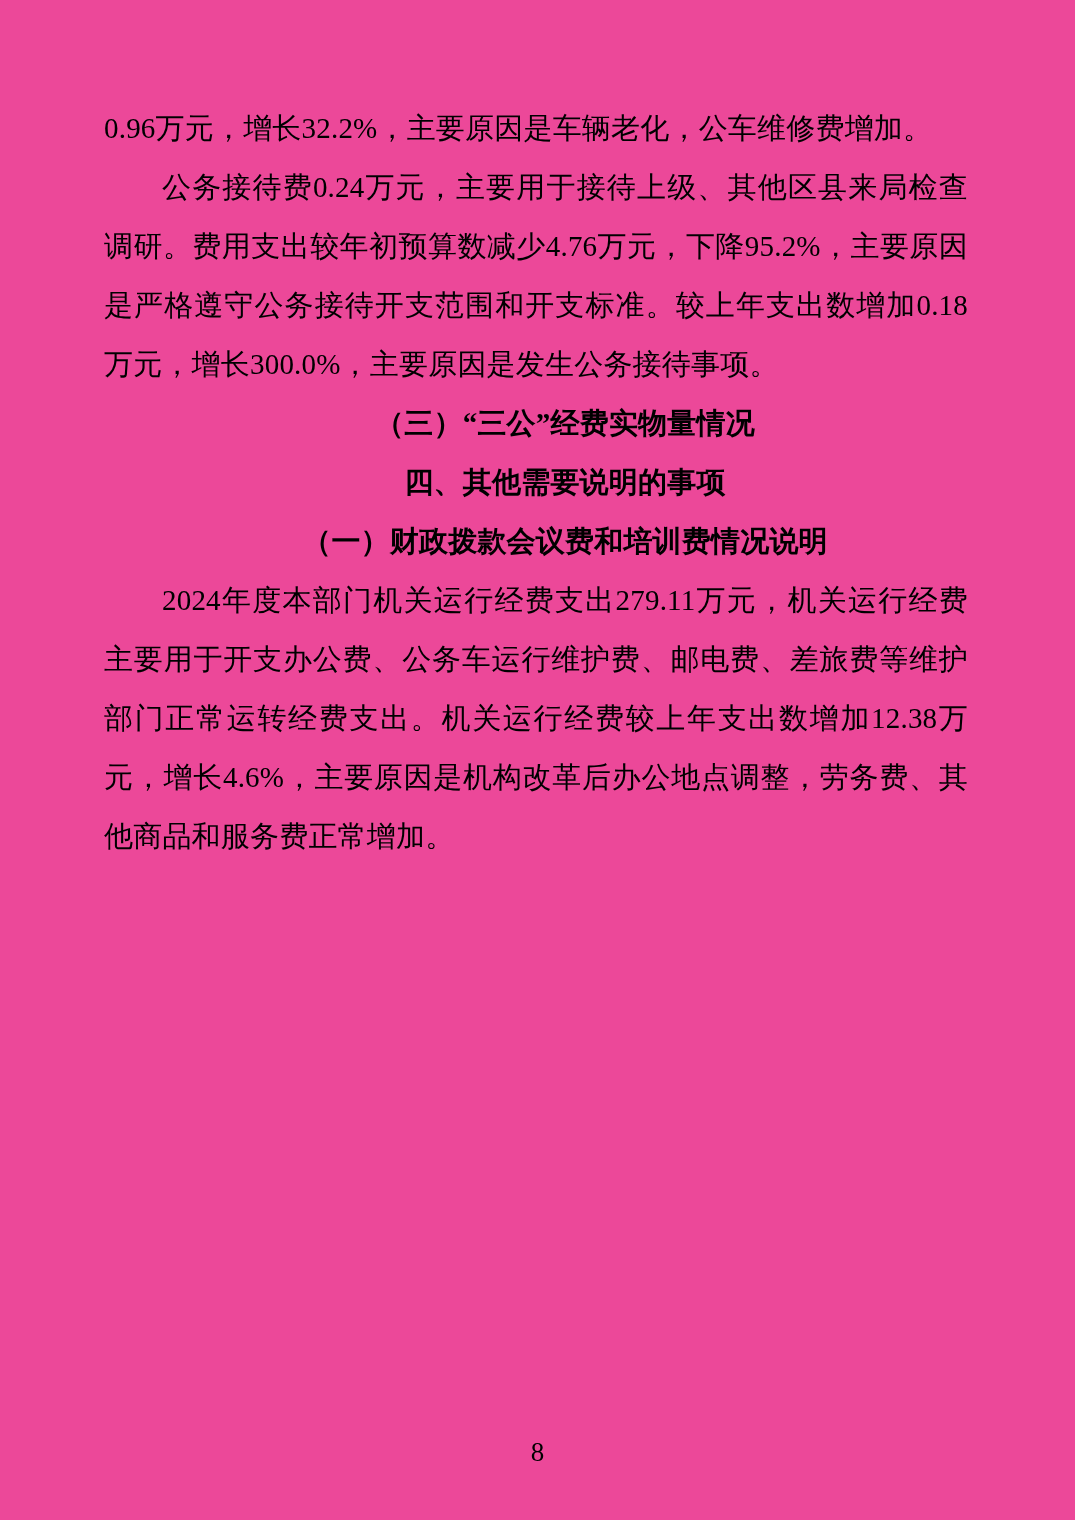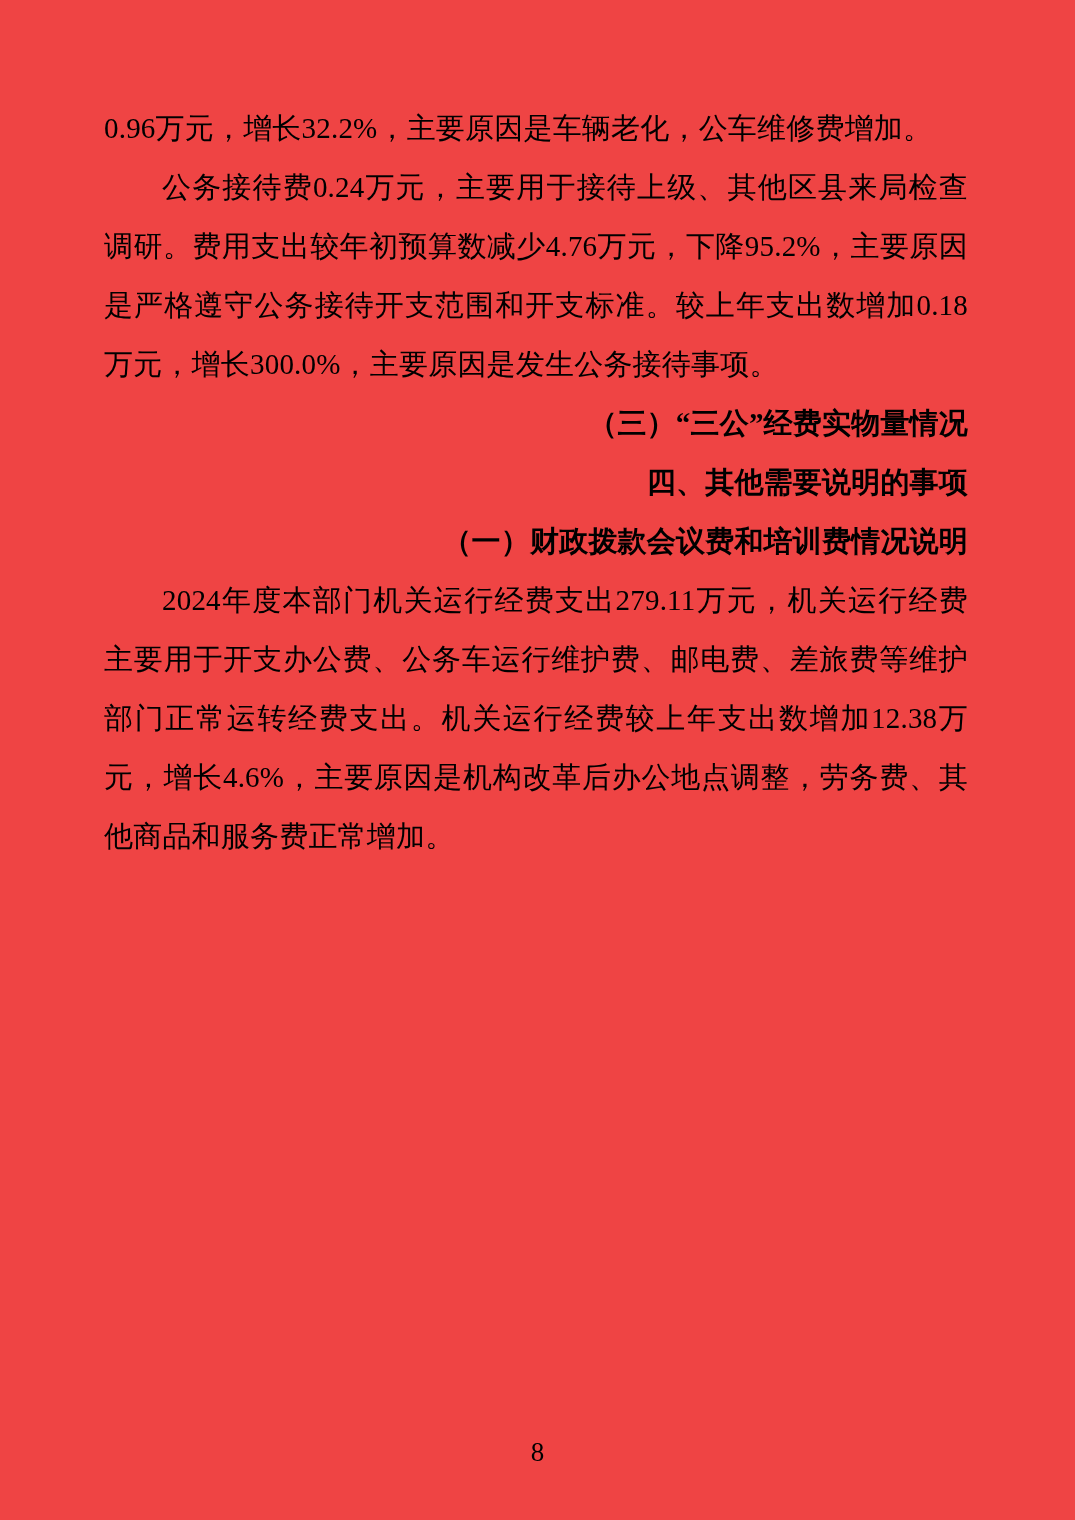--- a/index.html
+++ b/index.html
@@ -11,21 +11,21 @@
     width: 1075px;
     height: 1520px;
     position: relative;
     overflow: hidden;
     font-family: "Liberation Serif", "DejaVu Serif", serif;
     color: #000000;
   }
   .page {
     position: absolute;
     inset: 0;
-    background: #ef4444;
+    background: #ec4899;
   }
   .content {
     position: absolute;
     left: 104px;
     top: 99px;
     width: 864px;
   }
   .content p,
   .content h2,
   .content h3 {
@@ -37,27 +37,27 @@
     text-align: justify;
     text-indent: 2em;
     word-break: break-all;
     letter-spacing: 0.2px;
   }
   .content p.continuation {
     text-indent: 0;
   }
   .content h2 {
     font-weight: bold;
-    text-align: right;
+    text-align: center;
     font-family: "Liberation Sans", "DejaVu Sans", sans-serif;
     font-size: 29px;
   }
   .content h3 {
     font-weight: bold;
-    text-align: right;
+    text-align: center;
   }
   .footer {
     position: absolute;
     left: 0;
     top: 1436px;
     width: 100%;
     text-align: center;
     font-size: 27px;
     line-height: 32px;
     font-family: "Liberation Serif", "DejaVu Serif", serif;

